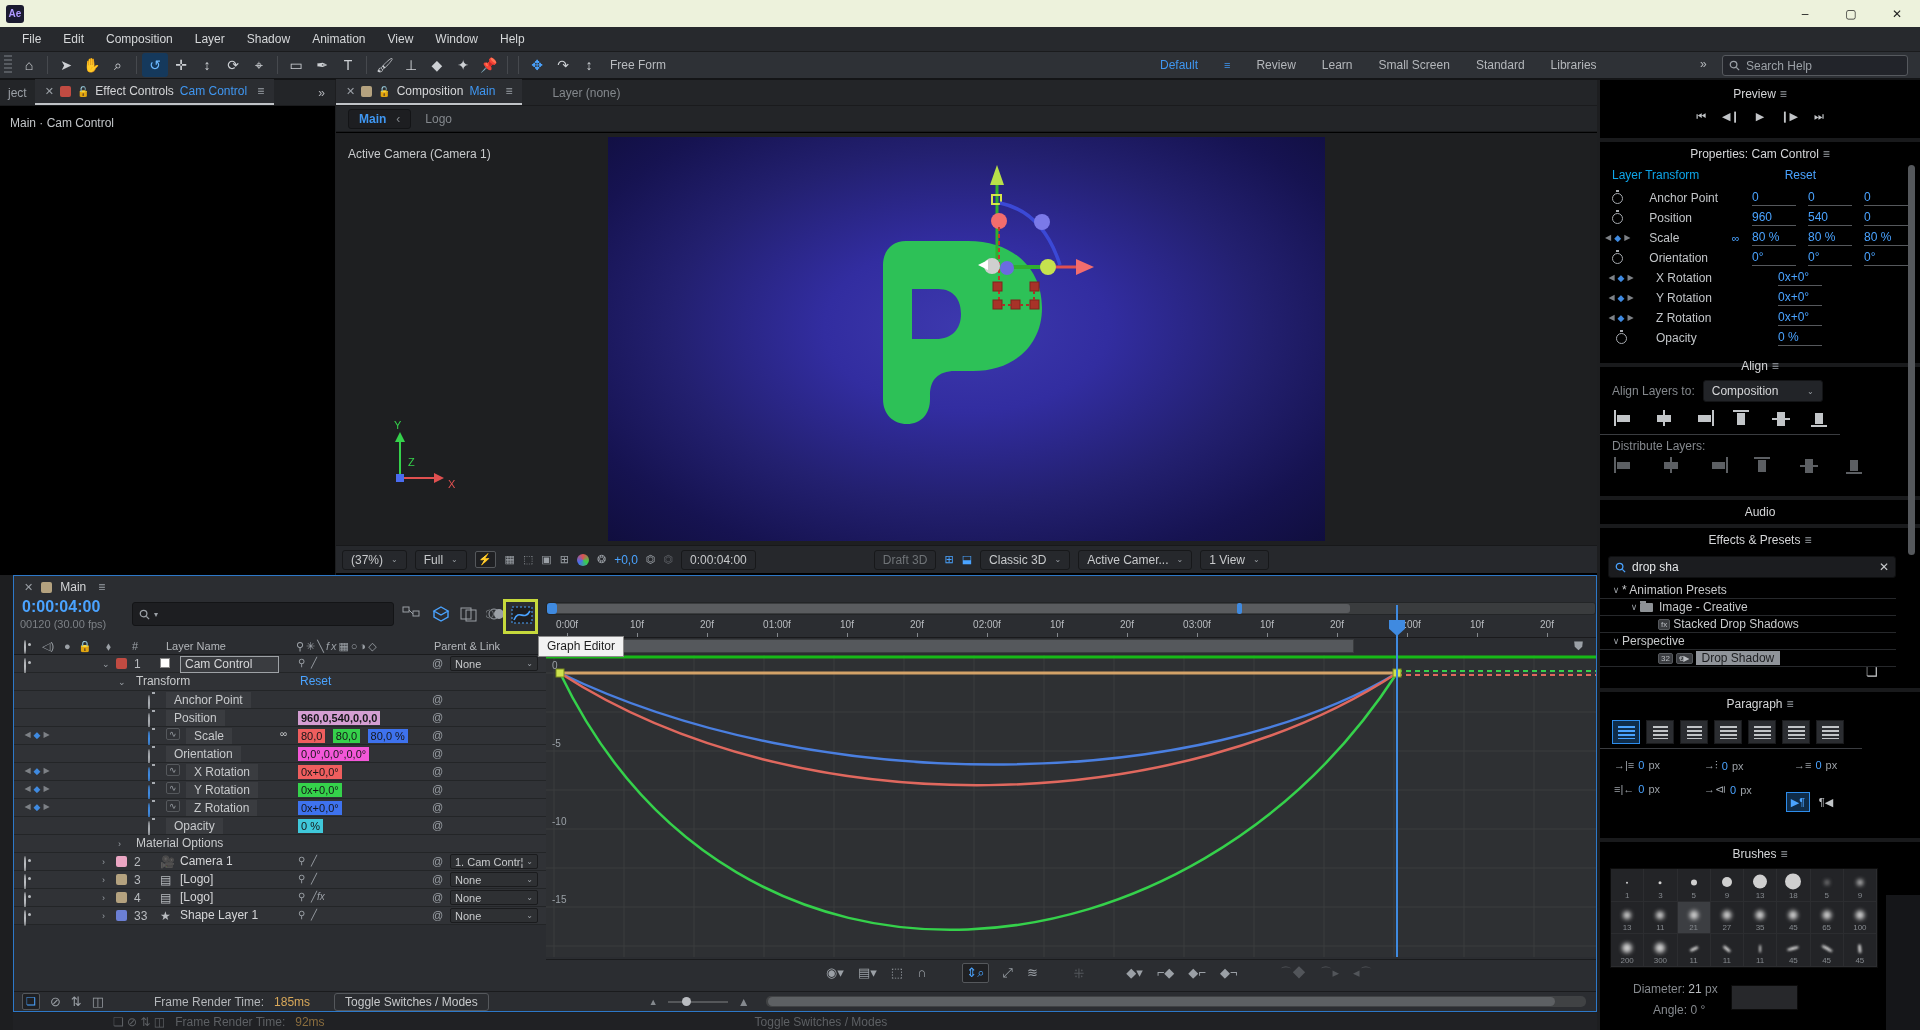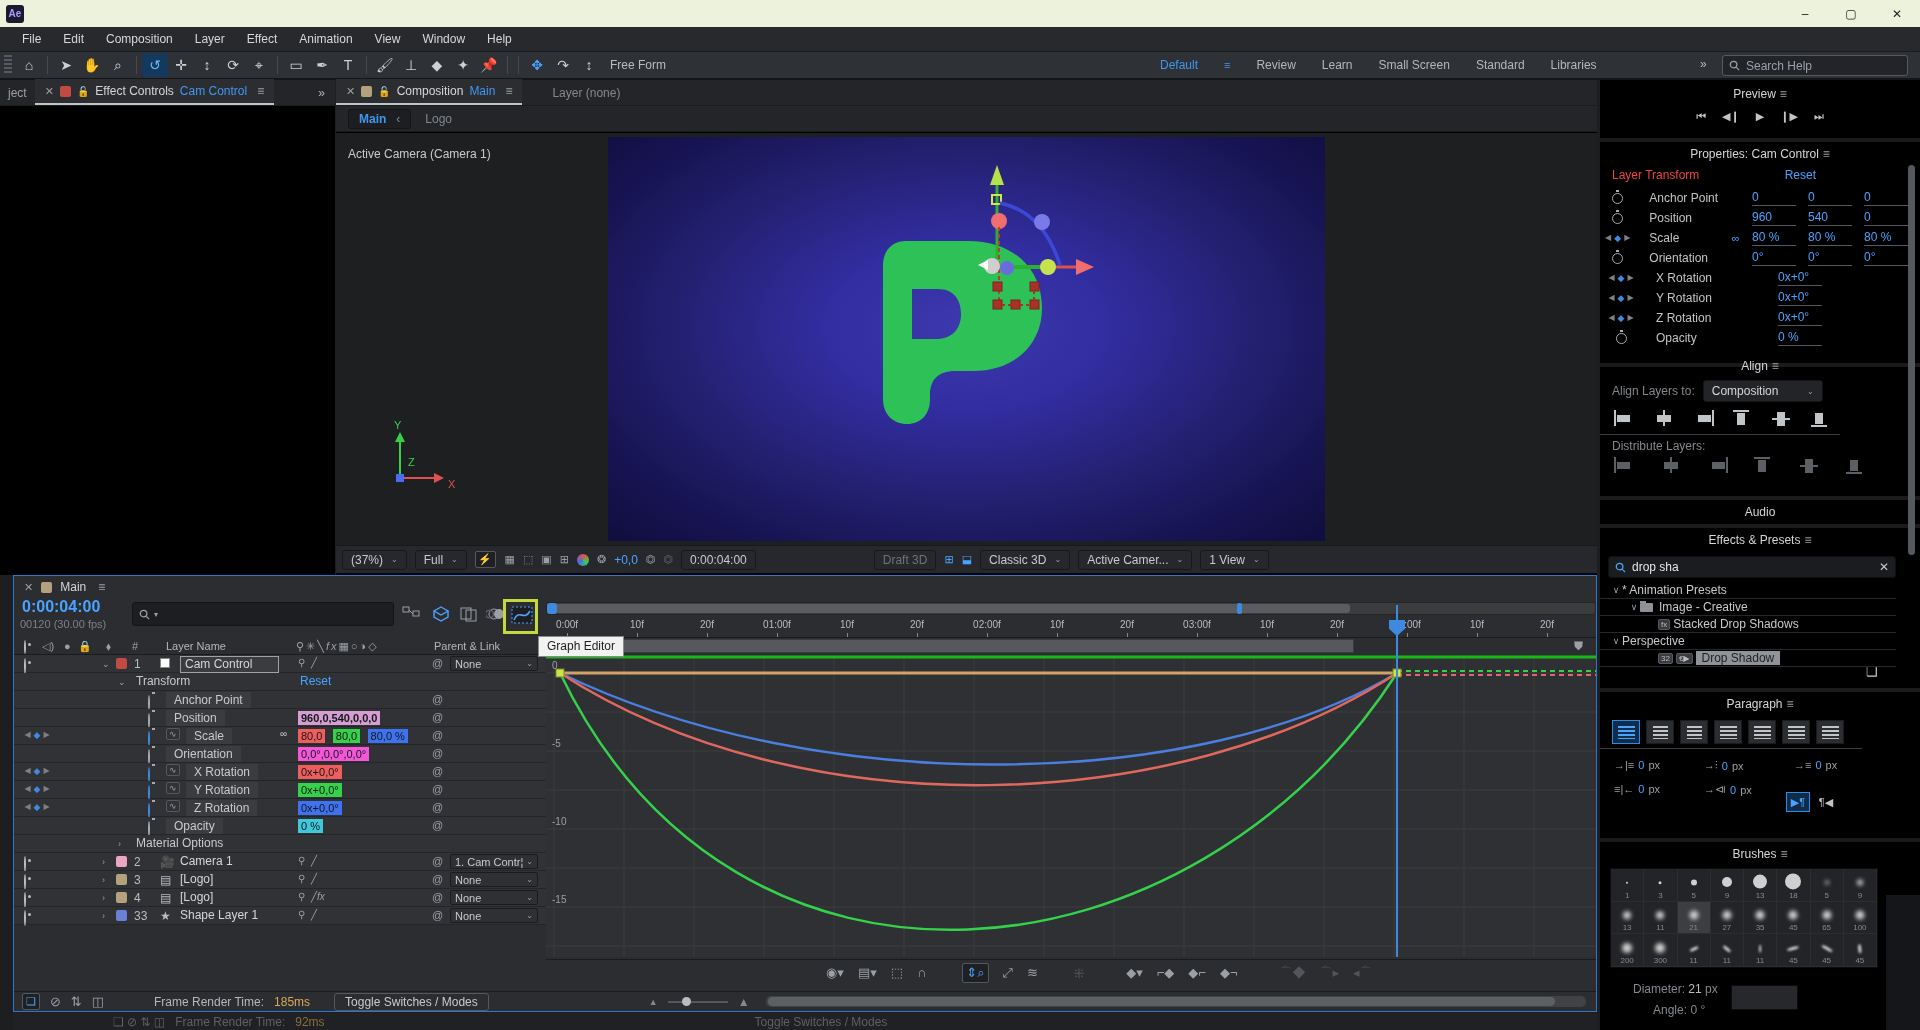--- a/index.html
+++ b/index.html
@@ -148,21 +148,21 @@
       <span class="win-btn">▢</span>
       <span class="win-btn">✕</span>
     </span>
   </div>
 
   <div id="menubar" class="ab">
       <span class="menu-item">File</span>
       <span class="menu-item">Edit</span>
       <span class="menu-item">Composition</span>
       <span class="menu-item">Layer</span>
-      <span class="menu-item">Effect</span>
+      <span class="menu-item">Shadow</span>
       <span class="menu-item">Animation</span>
       <span class="menu-item">View</span>
       <span class="menu-item">Window</span>
       <span class="menu-item">Help</span>
     </div>
 
   <div id="toolbar" class="ab">
     <span class="grip"></span>
     <span id="tools-left" style="display:flex;align-items:center;">
         <span class="tool">⌂</span>
@@ -220,20 +220,21 @@
       <div class="tab">
         <span class="x">✕</span>
         <span class="swatch" style="background:#c14b42;"></span>
         <span class="lock">🔓</span>
         <span class="tab-title">Effect Controls</span>
         <span class="tab-target">Cam Control</span>
         <span class="burger">≡</span>
       </div>
       <span style="margin-left:auto;padding:0 10px 5px;color:#b4b7bb;">»</span>
     </div>
+    <div style="padding:10px 0 0 10px;color:#c2c5c8;">Main · Cam Control</div>
   </div>
 
   <div class="ab panel" style="left:336px;top:80px;width:1261px;height:495px;">
     <div class="tabbar">
       <div class="tab">
         <span class="x">✕</span>
         <span class="swatch" style="background:#b4a27f;"></span>
         <span class="lock">🔓</span>
         <span class="tab-title">Composition</span>
         <span class="tab-target">Main</span>
@@ -356,21 +357,21 @@
     </div>
   </div>
   <div class="ab psep" style="left:1600px;top:138px;"></div>
 
   <div class="ab" style="left:1600px;top:142px;width:320px;height:220px;">
     <div class="phead">
         <span>Properties: Cam Control</span>
         <span class="burger">≡</span>
       </div>
     <div style="display:flex;justify-content:space-between;padding:2px 12px 0;">
-      <span style="color:#ef4444;">Layer Transform</span>
+      <span style="color:#0ea5e9;">Layer Transform</span>
       <span style="color:#4aa3ff;margin-right:92px;">Reset</span>
     </div>
     <div id="prop-rows" style="position:relative;">
         <div class="prop-row" style="top: 6px;">
           <span class="kf-nav">
             <span class="sw"></span>
           </span>
           <span class="prop-name">Anchor Point</span>
           <span class="link-ico"></span>
           <span class="pv">0</span>

